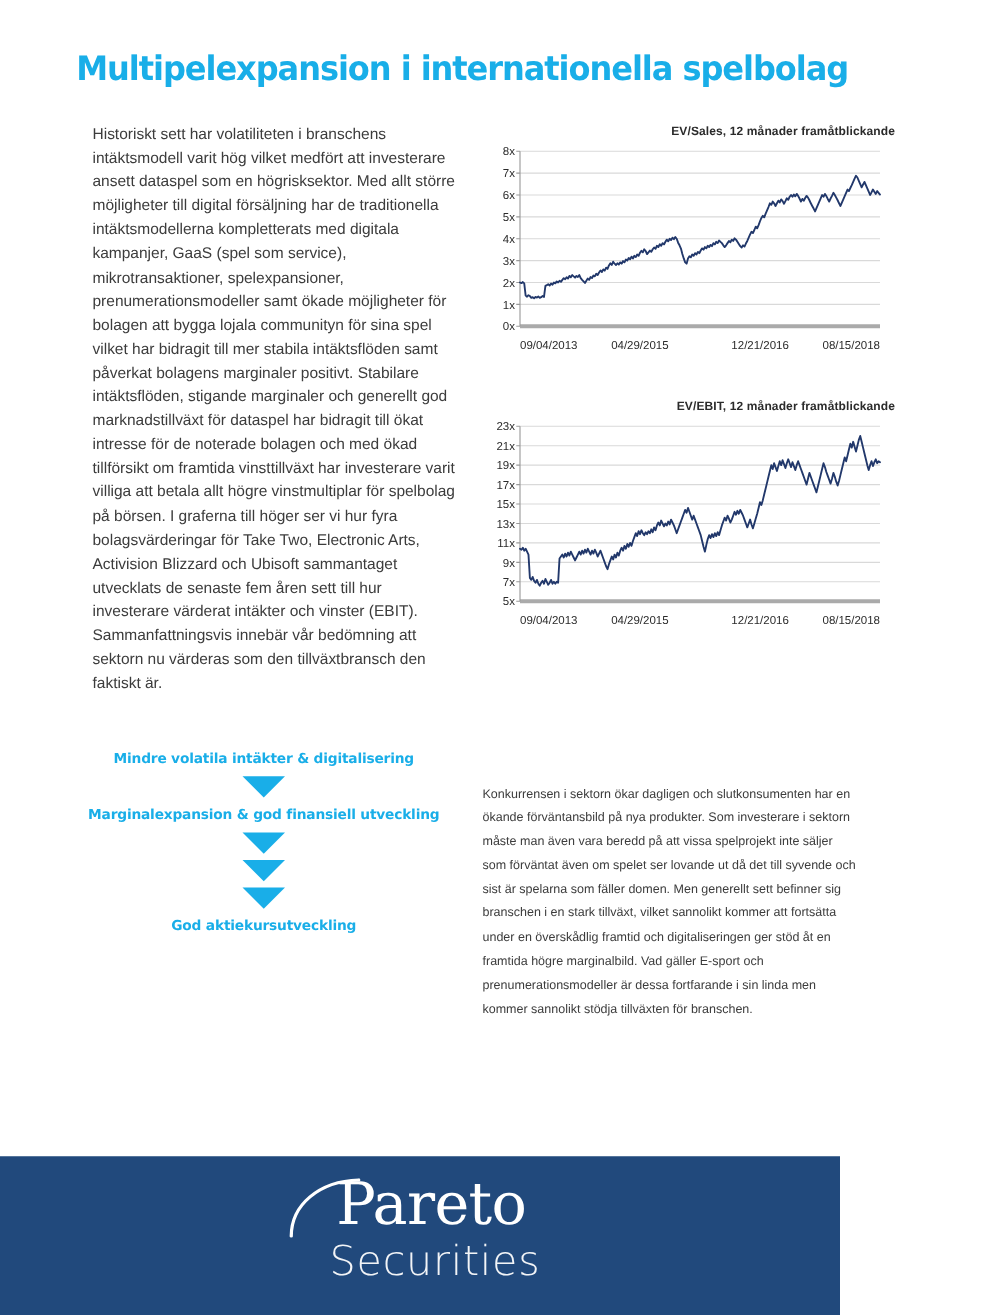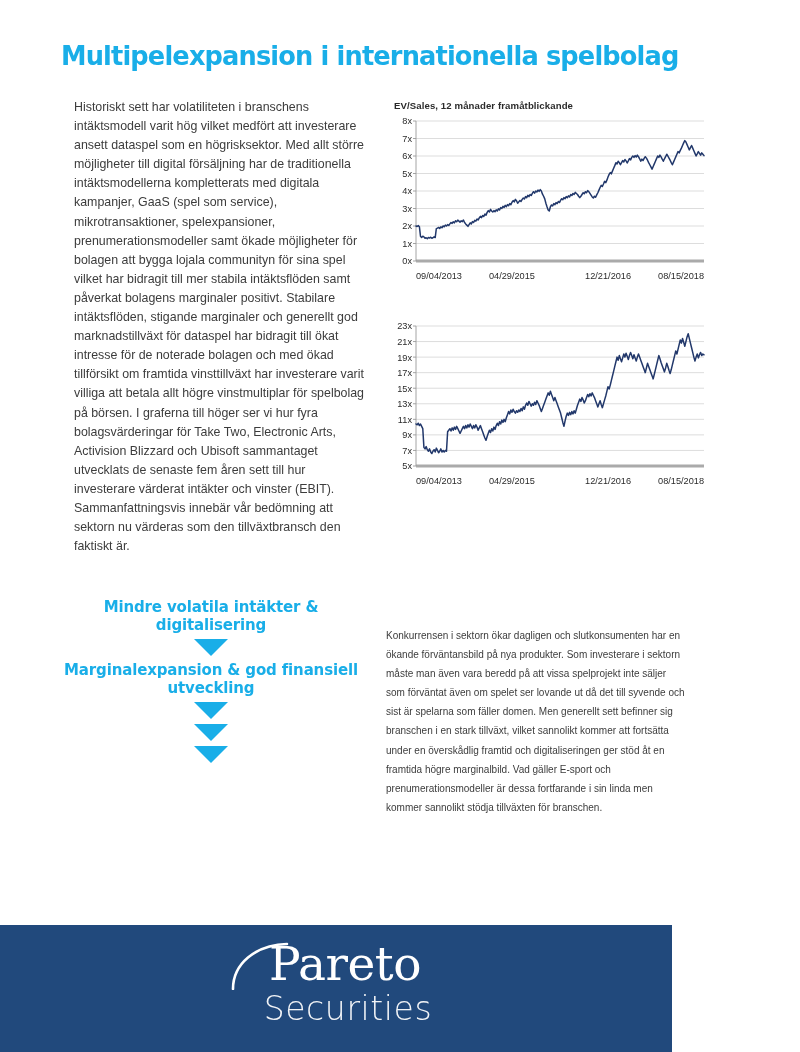--- a/index.html
+++ b/index.html
@@ -46,34 +46,35 @@
   .chart-block { position: absolute; }
   #chart-evsales { left: 386px; top: 100px; width: 330px; height: 195px; }
   #chart-evebit  { left: 386px; top: 320px; width: 330px; height: 195px; }
 
   .chart-title {
     font-size: 9.6px;
     font-weight: bold;
     color: #2b2b2b;
     margin: 0 0 4px 8px;
     letter-spacing: 0.1px;
+    text-align: right;
   }
   .chart-canvas { position: relative; width: 330px; height: 175px; }
   .chart-canvas svg { display: block; }
 
   
   .flow {
     position: absolute;
     left: 61px; top: 598px;
     width: 300px;
     text-align: center;
   }
   .flow-step {
     font-family: "DejaVu Sans", sans-serif;
-    font-size: 15px;
+    font-size: 11px;
     font-weight: bold;
     color: #19AEE8;
     line-height: 18px;
     letter-spacing: -0.15px;
   }
   .flow-arrow {
     width: 0; height: 0;
     margin: 5px auto 5px auto;
     border-left: 17px solid transparent;
     border-right: 17px solid transparent;
@@ -176,20 +177,21 @@
           <text x="125.90400000000001" y="164" text-anchor="middle" font-family="&quot;Liberation Sans&quot;, sans-serif" font-size="9.2" fill="#2b2b2b">04/29/2015</text>
           <text x="222.096" y="164" text-anchor="middle" font-family="&quot;Liberation Sans&quot;, sans-serif" font-size="9.2" fill="#2b2b2b">12/21/2016</text>
           <text x="318" y="164" text-anchor="end" font-family="&quot;Liberation Sans&quot;, sans-serif" font-size="9.2" fill="#2b2b2b">08/15/2018</text>
           <polyline points="30.00,111.00 31.13,111.53 32.26,110.65 33.39,111.70 34.52,121.50 35.65,122.38 36.78,121.15 37.91,121.85 39.04,123.25 40.16,122.72 41.29,123.60 42.42,122.55 43.55,123.08 44.68,122.20 45.81,123.25 46.94,122.72 48.07,121.85 49.20,122.55 50.33,113.63 51.46,113.10 52.59,112.40 53.72,113.45 54.85,111.88 55.98,112.75 57.11,111.00 58.24,111.70 59.36,110.13 60.49,111.00 61.62,109.60 62.75,110.47 63.88,108.90 65.01,107.50 66.14,108.38 67.27,106.80 68.40,107.85 69.53,105.75 70.66,106.80 71.79,105.05 72.92,106.10 74.05,107.15 75.18,105.75 76.31,106.63 77.44,105.05 78.56,107.50 79.69,108.90 80.82,110.13 81.95,111.35 83.08,109.60 84.21,107.85 85.34,108.90 86.47,106.63 87.60,107.50 88.73,105.40 89.86,106.10 90.99,104.00 92.12,105.05 93.25,102.95 94.38,101.38 95.51,102.60 96.64,100.50 97.76,101.55 98.89,99.10 100.02,100.15 101.15,97.35 102.28,95.60 103.41,97.00 104.54,94.38 105.67,95.95 106.80,97.00 107.93,95.60 109.06,96.65 110.19,94.90 111.32,95.95 112.45,93.85 113.58,94.90 114.71,92.63 115.84,93.50 116.96,91.40 118.09,92.45 119.22,90.35 120.35,91.75 121.48,89.65 122.61,90.70 123.74,88.60 124.87,89.65 126.00,87.20 127.13,85.63 128.26,86.85 129.39,84.40 130.52,85.80 131.65,88.25 132.78,86.85 133.91,85.45 135.04,86.50 136.16,84.40 137.29,83.00 138.42,84.05 139.55,81.60 140.68,82.65 141.81,80.38 142.94,81.60 144.07,79.50 145.20,80.55 146.33,78.45 147.46,76.70 148.59,78.10 149.72,76.00 150.85,77.05 151.98,75.13 153.11,76.35 154.24,74.60 155.36,76.00 156.49,79.15 157.62,81.25 158.75,83.88 159.88,88.25 161.01,91.75 162.14,94.90 163.27,95.95 164.40,91.75 165.53,90.00 166.66,90.88 167.79,88.60 168.92,89.65 170.05,87.55 171.18,88.60 172.31,86.50 173.44,87.55 174.56,85.45 175.69,83.70 176.82,84.75 177.95,82.65 179.08,83.70 180.21,81.60 181.34,82.65 182.47,80.90 183.60,81.95 184.73,79.50 185.86,80.55 186.99,78.45 188.12,79.50 189.25,77.40 190.38,78.45 191.51,79.50 192.64,81.25 193.76,82.65 194.89,81.25 196.02,79.50 197.15,77.75 198.28,78.80 199.41,76.70 200.54,77.75 201.67,75.65 202.80,76.70 203.93,78.45 205.06,80.20 206.19,81.95 207.32,83.00 208.45,81.25 209.58,82.30 210.71,79.85 211.84,77.75 212.96,75.13 214.09,72.50 215.22,70.40 216.35,71.45 217.48,69.00 218.61,66.38 219.74,67.60 220.87,65.15 222.00,62.00 223.13,59.38 224.26,57.63 225.39,58.85 226.52,55.88 227.65,53.25 228.78,50.63 229.91,47.65 231.04,48.88 232.16,46.25 233.29,47.65 234.42,49.75 235.55,47.65 236.68,45.55 237.81,46.95 238.94,44.50 240.07,45.90 241.20,48.00 242.33,45.90 243.46,43.63 244.59,44.85 245.72,42.40 246.85,41.00 247.98,42.40 249.11,40.65 250.24,42.05 251.36,40.13 252.49,41.70 253.62,43.80 254.75,46.25 255.88,44.15 257.01,45.55 258.14,43.45 259.27,41.70 260.40,43.10 261.53,45.20 262.66,47.65 263.79,49.75 264.92,51.85 266.05,54.13 267.18,51.50 268.31,48.88 269.44,46.25 270.56,43.63 271.69,41.00 272.82,42.40 273.95,40.13 275.08,41.88 276.21,44.15 277.34,46.25 278.47,43.80 279.60,41.70 280.73,39.25 281.86,41.00 282.99,43.10 284.12,45.20 285.25,47.65 286.38,49.75 287.51,47.13 288.64,44.50 289.76,41.88 290.89,39.25 292.02,36.63 293.15,37.85 294.28,35.40 295.41,33.13 296.54,30.50 297.67,27.88 298.80,25.60 299.93,27.00 301.06,29.63 302.19,32.25 303.32,34.88 304.45,32.60 305.58,30.50 306.71,33.13 307.84,35.75 308.96,38.38 310.09,41.00 311.22,38.90 312.35,36.63 313.48,38.38 314.61,40.13 315.74,37.85 316.87,39.25 318.00,40.65" fill="none" stroke="#22386B" stroke-width="1.5" stroke-linejoin="round" stroke-linecap="round"></polyline>
         </g>
     </svg>
   </div>
 </div>
 
 <div class="chart-block" id="chart-evebit">
+  <div class="chart-title">EV/EBIT, 12 månader framåtblickande</div>
   <div class="chart-canvas">
     <svg width="330" height="175" viewBox="0 0 330 175">
       <g>
           <line x1="30" y1="146" x2="318" y2="146" stroke="#aaaaaa" stroke-width="3.2"></line>
           <text x="26" y="149.4" text-anchor="end" font-family="&quot;Liberation Sans&quot;, sans-serif" font-size="9.2" fill="#2b2b2b">5x</text>
           <line x1="27" y1="146" x2="30" y2="146" stroke="#9a9a9a" stroke-width="0.9"></line>
           <line x1="30" y1="130.44444444444446" x2="318" y2="130.44444444444446" stroke="#d9d9d9" stroke-width="0.9"></line>
           <text x="26" y="133.84444444444446" text-anchor="end" font-family="&quot;Liberation Sans&quot;, sans-serif" font-size="9.2" fill="#2b2b2b">7x</text>
           <line x1="27" y1="130.44444444444446" x2="30" y2="130.44444444444446" stroke="#9a9a9a" stroke-width="0.9"></line>
           <line x1="30" y1="114.88888888888889" x2="318" y2="114.88888888888889" stroke="#d9d9d9" stroke-width="0.9"></line>
@@ -227,20 +229,21 @@
   </div>
 </div>
 
 <div class="flow">
   <div class="flow-step">Mindre volatila intäkter &amp; digitalisering</div>
   <div class="flow-arrow"></div>
   <div class="flow-step">Marginalexpansion &amp; god finansiell utveckling</div>
   <div class="flow-arrow"></div>
   <div class="flow-arrow"></div>
   <div class="flow-arrow"></div>
+  <div class="flow-step">God aktiekursutveckling</div>
 </div>
 
 <div class="right-text">Konkurrensen i sektorn ökar dagligen och slutkonsumenten har en ökande förväntansbild på nya produkter. Som investerare i sektorn måste man även vara beredd på att vissa spelprojekt inte säljer som förväntat även om spelet ser lovande ut då det till syvende och sist är spelarna som fäller domen. Men generellt sett befinner sig branschen i en stark tillväxt, vilket sannolikt kommer att fortsätta under en överskådlig framtid och digitaliseringen ger stöd åt en framtida högre marginalbild. Vad gäller E-sport och prenumerationsmodeller är dessa fortfarande i sin linda men kommer sannolikt stödja tillväxten för branschen.</div>
 
 <div class="footer">
   <div class="footer-logo">
     <div class="logo-wrap">
       <svg class="logo-swoosh" viewBox="0 0 70 48">
         <path d="M4 47 C4 22, 26 3, 58 2" fill="none" stroke="#ffffff" stroke-width="2.6" stroke-linecap="round"></path>
       </svg>

